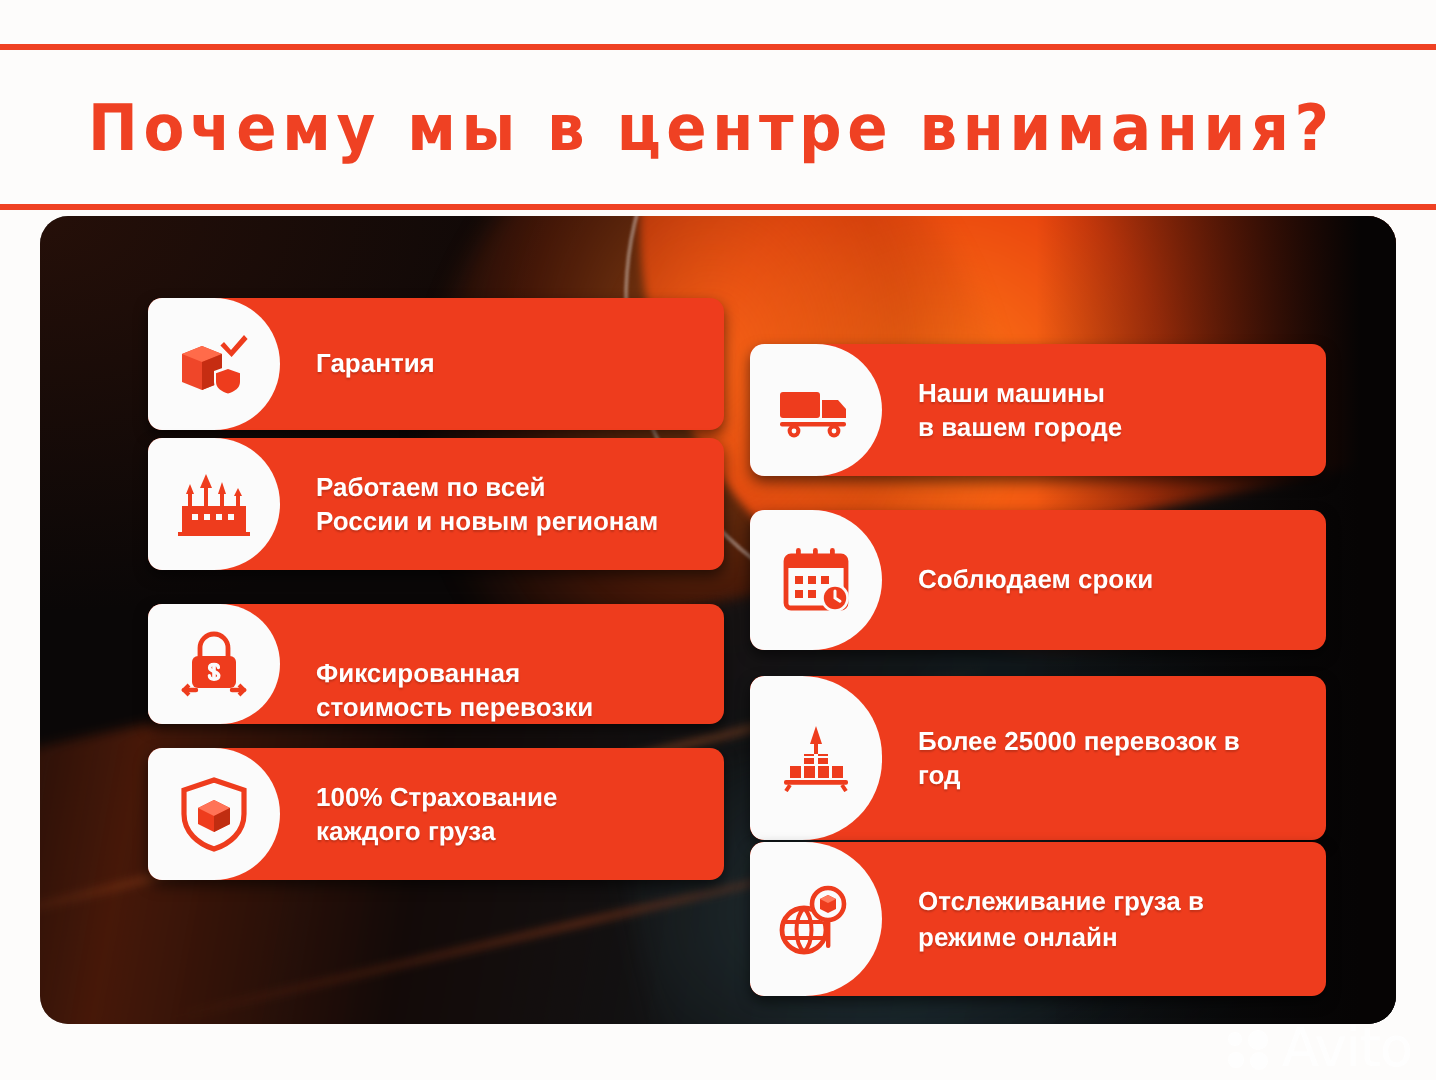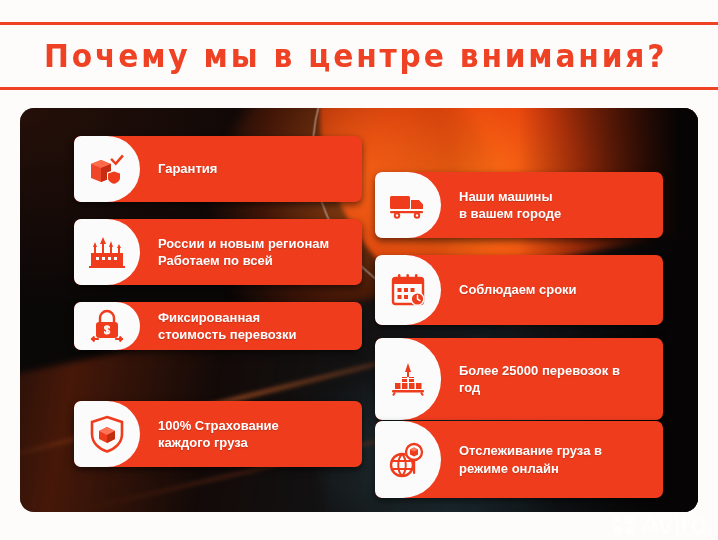--- a/index.html
+++ b/index.html
@@ -20,21 +20,21 @@
     height: 540px;
     background: #fdfcfb;
   }
 
   
   .header-band {
     position: absolute;
     left: 0;
     top: 22px;
     width: 718px;
-    height: 68px;
+    height: 83px;
     box-sizing: border-box;
     border-top: 3px solid #ef4123;
     border-bottom: 3px solid #ef4123;
     background: #fdfcfb;
     display: flex;
     align-items: center;
   }
   .headline {
     margin-left: 44px;
     color: #ef4123;
@@ -183,24 +183,24 @@
     line-height: 1.32;
     padding-left: 18px;
     padding-right: 10px;
     text-shadow: 0 1px 1px rgba(0,0,0,0.18);
   }
 
   
   .col-left  { left: 54px;  width: 288px; }
   .col-right { left: 355px; width: 288px; }
 
-  .l0 { top: 28px; height: 66px; }
+  .l0 { top: 41px; height: 66px; }
   .l1 { top: 111px; height: 66px; }
-  .l2 { top: 194px; height: 48px; }
-  .l3 { top: 293px; height: 66px; }
+  .l2 { top: 194px; height: 60px; align-items: flex-end; }
+  .l3 { top: 266px; height: 66px; }
 
   .r0 { top: 64px; height: 66px; }
   .r1 { top: 147px; height: 70px; }
   .r2 { top: 230px; height: 82px; }
   .r3 { top: 313px; height: 77px; }
 
   
   .watermark {
     position: absolute;
     right: 12px;
@@ -284,22 +284,22 @@
           <rect x="31" y="13" width="2" height="5"></rect>
           <path d="M4 18 L36 18 L36 31 L4 31 Z"></path>
           <rect x="9" y="22" width="3" height="3" fill="#fbfbfb"></rect>
           <rect x="15" y="22" width="3" height="3" fill="#fbfbfb"></rect>
           <rect x="21" y="22" width="3" height="3" fill="#fbfbfb"></rect>
           <rect x="27" y="22" width="3" height="3" fill="#fbfbfb"></rect>
           <rect x="2" y="31" width="36" height="2"></rect>
         </svg>
       </div>
       <div class="card-text">
+        <div>Работаем по всей</div>
         <div>России и новым регионам</div>
-        <div>Работаем по всей</div>
       </div>
     </div>
 
     <div class="card col-left l2">
       <div class="card-icon">
         <svg width="36" height="36" viewBox="0 0 36 36" fill="none" stroke="#ee3c1d" stroke-width="2.4">
           <path d="M11 14 L11 10 A7 7 0 0 1 25 10 L25 14"></path>
           <rect x="7" y="14" width="22" height="16" rx="3" fill="#ee3c1d" stroke="none"></rect>
           <path d="M18 18.5 L18 25.5" stroke="#fbfbfb" stroke-width="1.8"></path>
           <path d="M20.2 19.8 C20.2 18.6 19.2 18.2 18 18.2 C16.8 18.2 15.8 18.7 15.8 19.9 C15.8 22.2 20.4 21.4 20.4 23.8 C20.4 25 19.3 25.6 18 25.6 C16.7 25.6 15.7 25.1 15.7 23.9" stroke="#fbfbfb" stroke-width="1.7" fill="none" stroke-linecap="round"></path>

